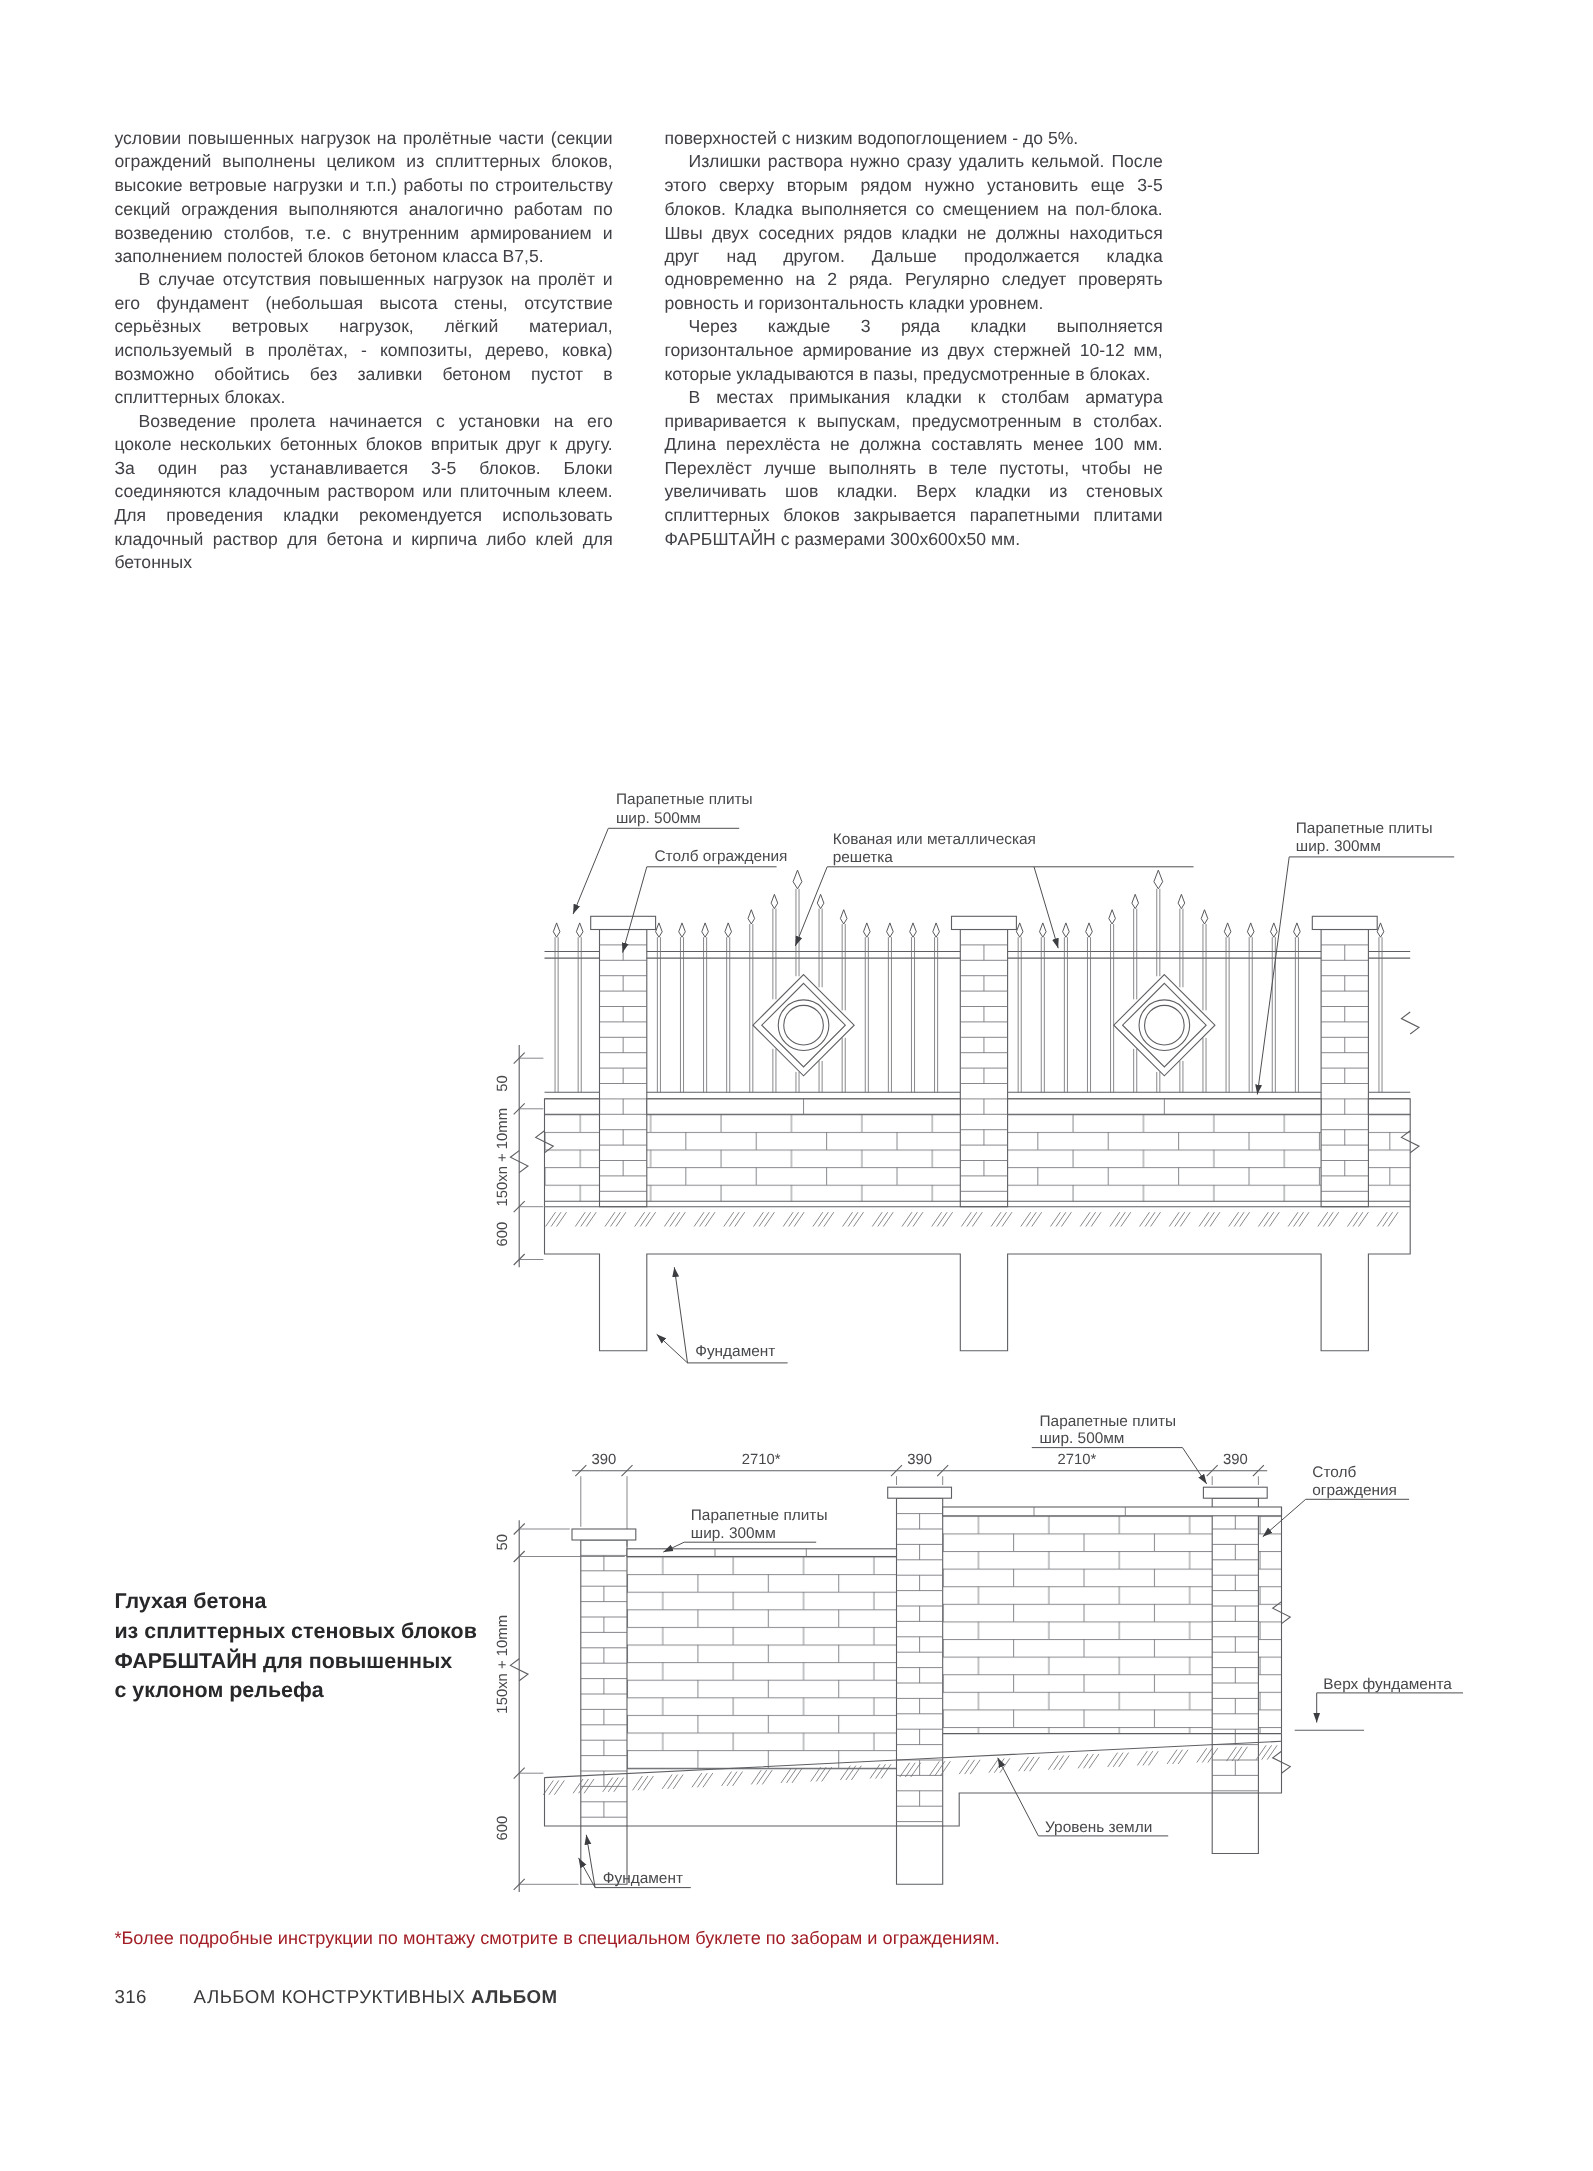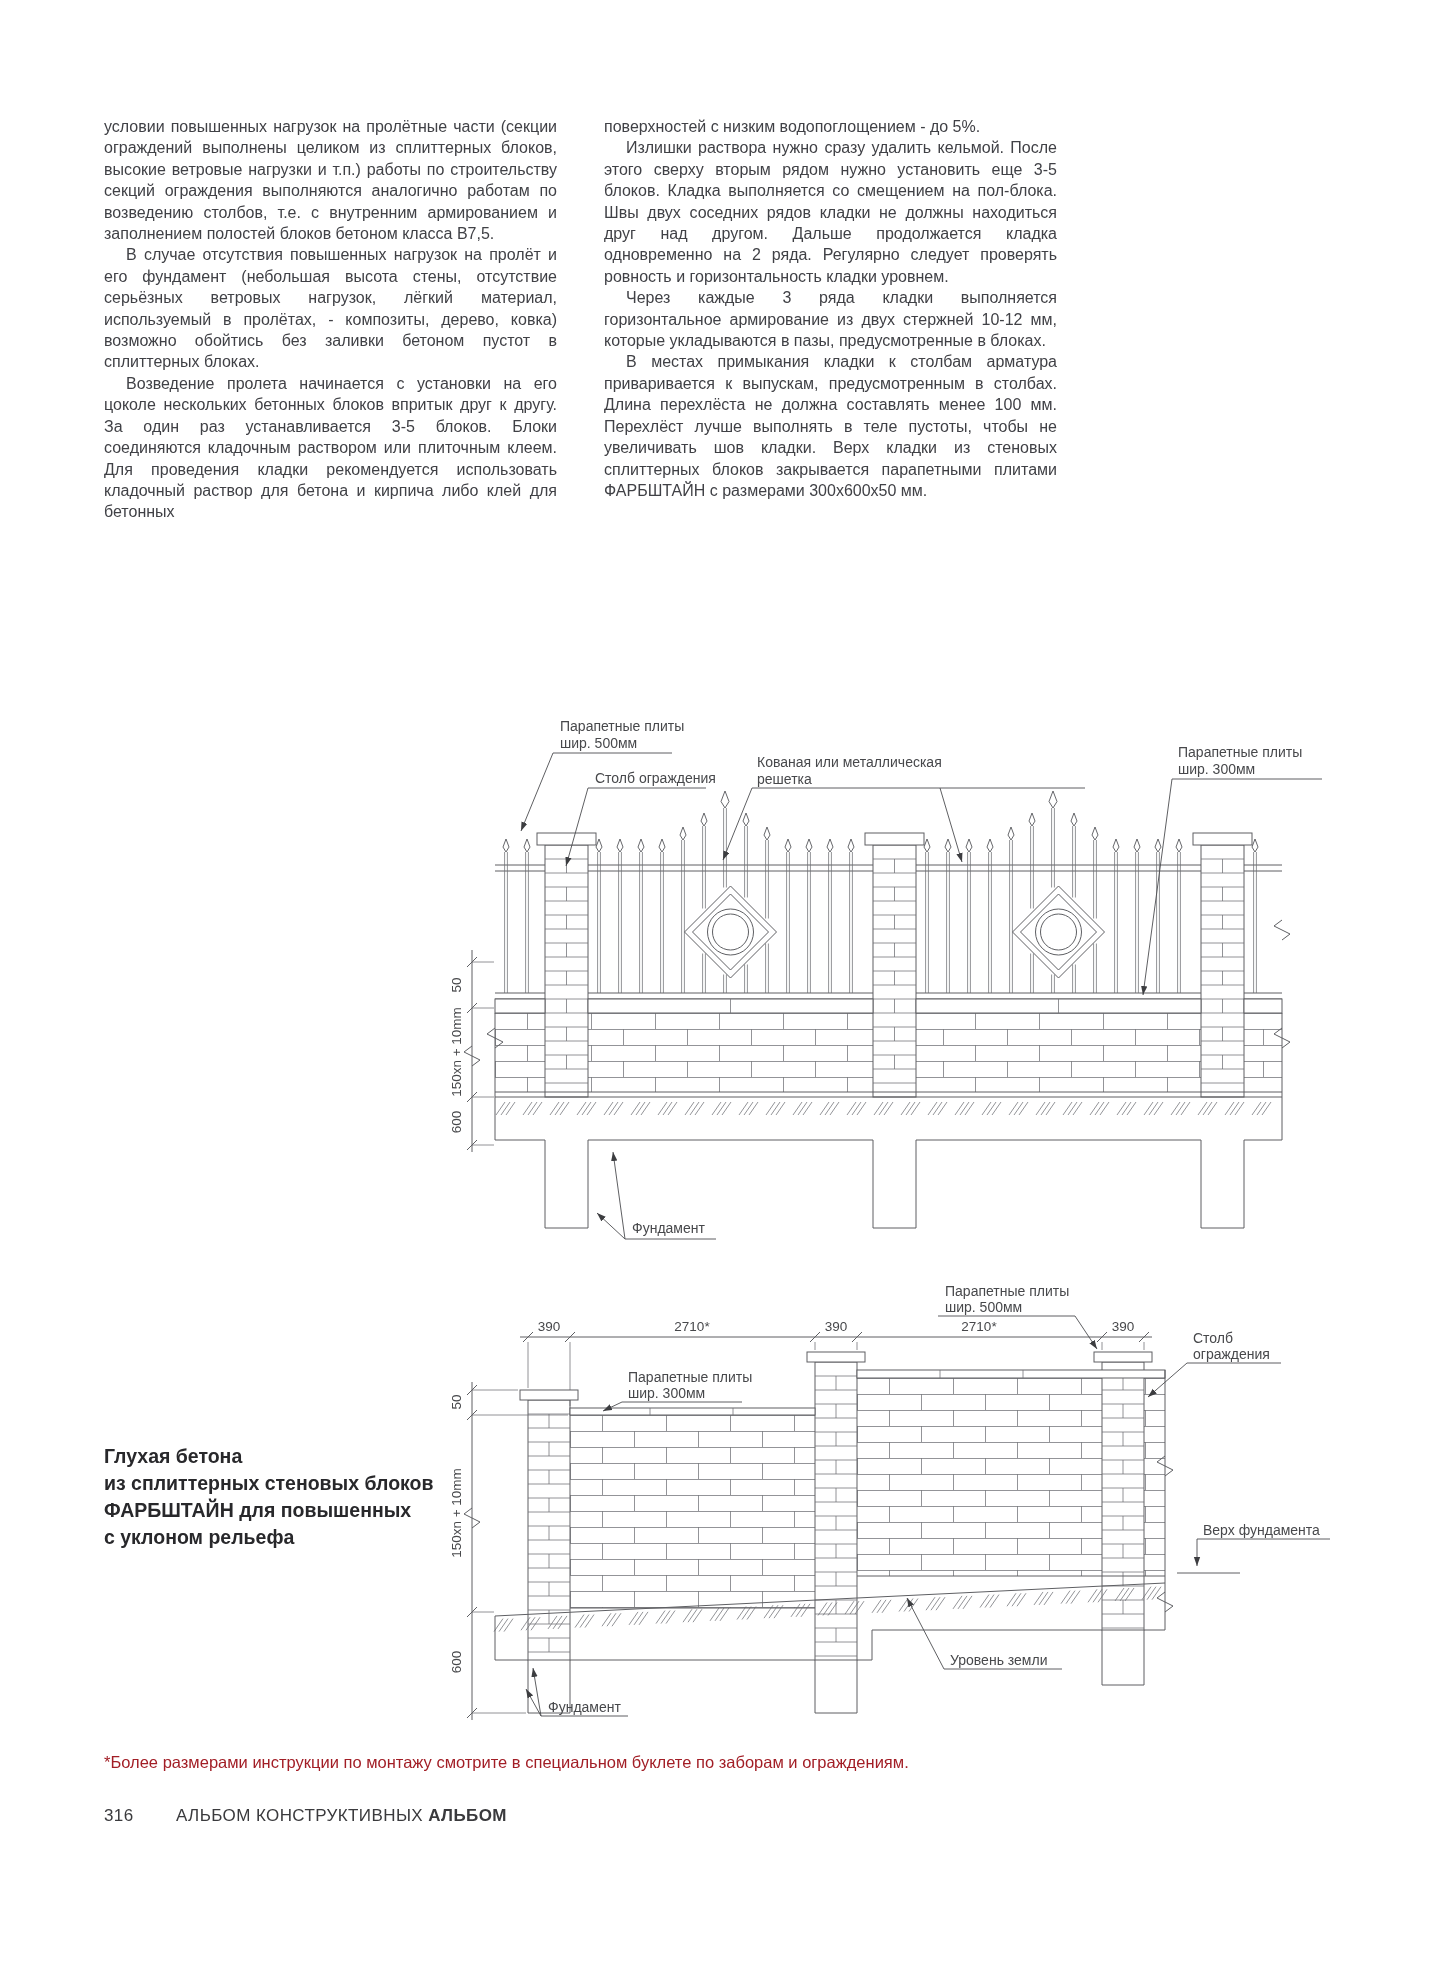--- a/index.html
+++ b/index.html
@@ -681,17 +681,17 @@
     <line class="ul" x1="944" y1="1669" x2="1062" y2="1669"></line>
     <path class="ld" d="M944,1669 L907,1598"></path>
     <text class="lbl" x="950" y="1665">Уровень земли</text>
 
     <line class="ul" x1="541" y1="1716" x2="628" y2="1716"></line>
     <path class="ld" d="M541,1716 L526,1689"></path>
     <path class="ld" d="M541,1716 L533,1668"></path>
     <text class="lbl" x="548" y="1712">Фундамент</text>
   </svg>
 
-  <div class="footnote">*Более размерами инструкции по монтажу смотрите в специальном буклете по заборам и ограждениям.</div>
+  <div class="footnote">*Более подробные инструкции по монтажу смотрите в специальном буклете по заборам и ограждениям.</div>
   <div class="footer">
     <span class="num">316</span><span>АЛЬБОМ КОНСТРУКТИВНЫХ </span><b>АЛЬБОМ</b>
   </div>
 </div>
 
 </body></html>

